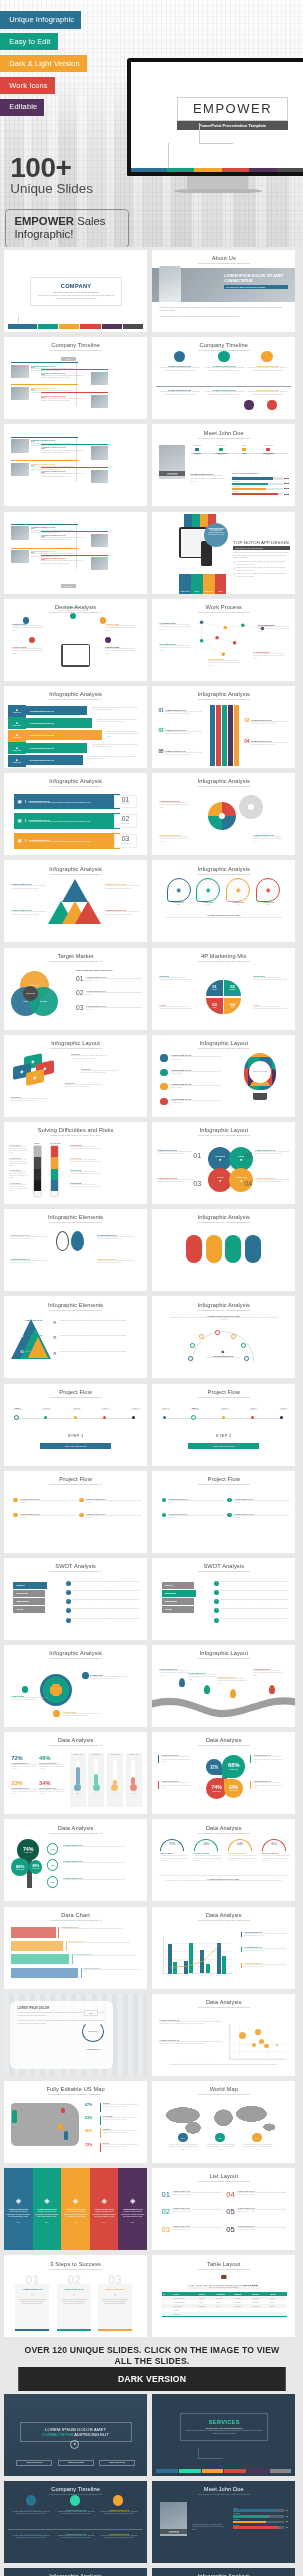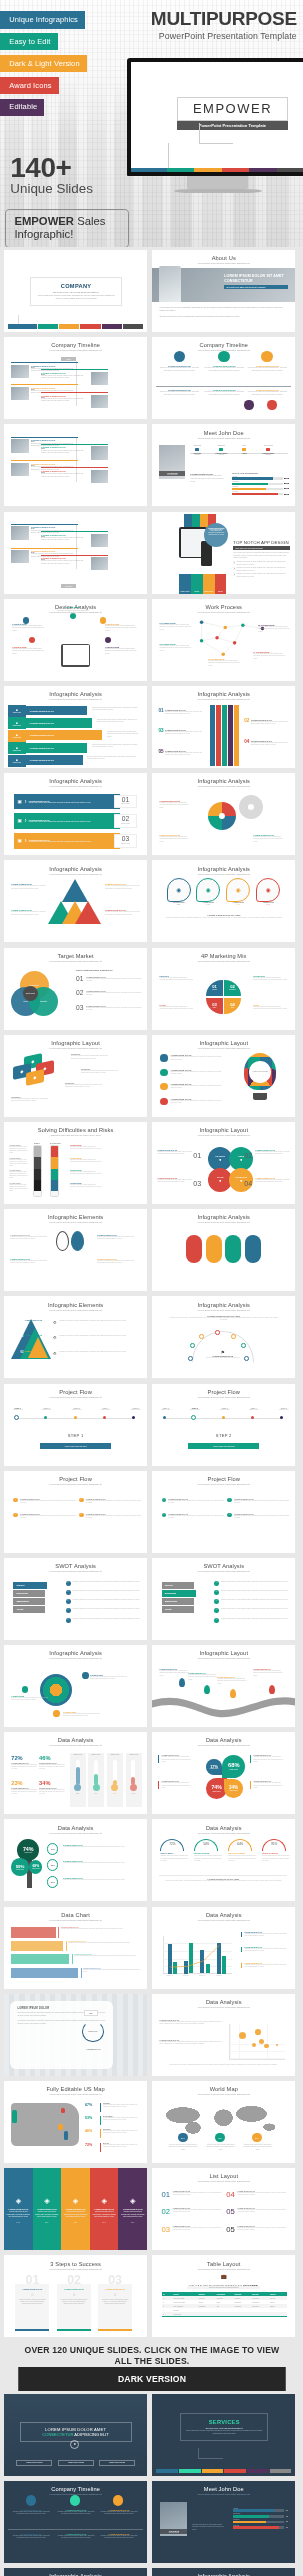--- a/index.html
+++ b/index.html
@@ -99,31 +99,27 @@
   .circ { border-radius:50%; }
   .abs { position:absolute; }
 </style>
 </head>
 <body>
 
 <div class="hero">
   <div class="hero-city"></div>
 
   <div class="tags">
-    <span class="tag" style="background:#2a7193">Unique Infographics</span>
+    <span class="tag" style="background:#2a7193">Unique Infographic</span>
     <span class="tag" style="background:#12a085">Easy to Edit</span>
     <span class="tag" style="background:#f2a330">Dark &amp; Light Version</span>
-    <span class="tag" style="background:#d9483f">Award Icons</span>
+    <span class="tag" style="background:#d9483f">Work Icons</span>
     <span class="tag" style="background:#53325e">Editable</span>
   </div>
 
-  <div class="brand">
-    <h1>MULTIPURPOSE</h1>
-    <h2>PowerPoint Presentation Template</h2>
-  </div>
 
   <div class="monitor">
     <div class="screen">
       <div class="slide-card">
         <div class="t">
           <div class="name">EMPOWER</div>
         </div>
         <div class="bar">PowerPoint Presentation Template</div>
       </div>
       <div class="conn abs" style="left:68px;top:61px;width:34px;height:20.6px;"></div>
@@ -135,21 +131,21 @@
           <i style="flex:1;background:#d9483f"></i>
         <i style="flex:1;background:#53325e"></i>
           <i style="flex:1;background:#4c4c4c"></i>
       </div>
     </div>
     <div class="stand"></div>
     <div class="base"></div>
   </div>
 
   <div class="big-count">
-    <div class="num">140+</div>
+    <div class="num">100+</div>
     <div class="sub">Unique Slides</div>
   </div>
 
   <div class="empower-box">
     <div class="l1"><b>EMPOWER</b><span> Sales</span></div>
     <div class="l2">Infographic!</div>
   </div>
 </div>
 
 <div class="grid" id="light-grid">

